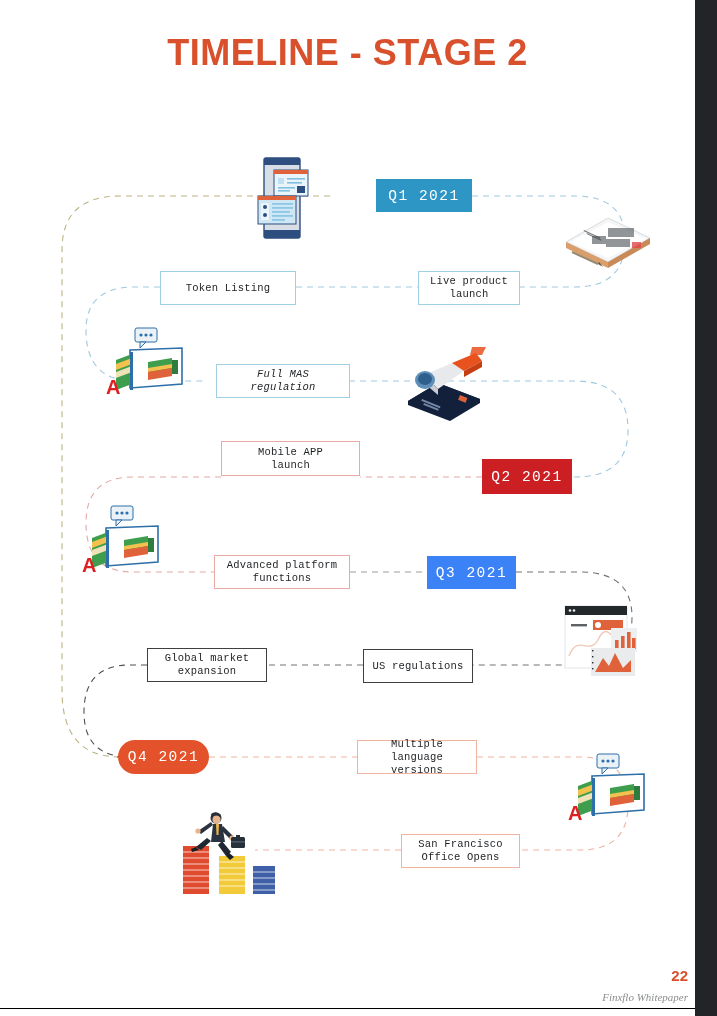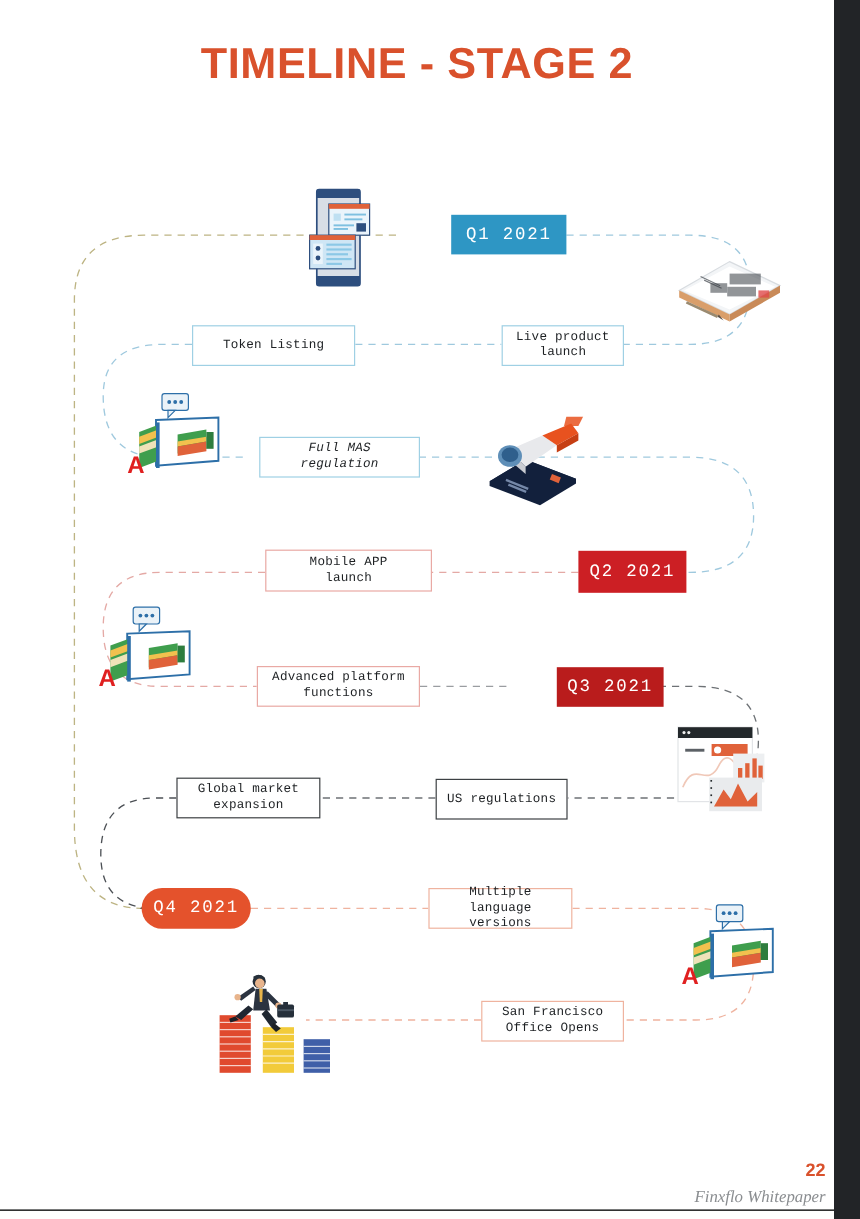--- a/index.html
+++ b/index.html
@@ -43,33 +43,33 @@
 
   
   .badge{
     position:absolute;box-sizing:border-box;
     display:flex;align-items:center;justify-content:center;
     font-family:"Liberation Mono",monospace;font-size:14.5px;letter-spacing:1.5px;
     color:#ffffff;
   }
   .badge.q1{background:#2E96C4;}
   .badge.q2{background:#CC1F24;}
-  .badge.q3{background:#b91c1c;margin-left:37px;}
+  .badge.q3{background:#3b82f6;}
   .badge.q4{background:#E4522C;border-radius:17px;}
 
   
   .ill{position:absolute;}
 
   
   .pg-num{
     position:absolute;right:26px;top:967px;font-size:15px;font-weight:bold;
     color:#D9512C;font-family:"Liberation Sans",sans-serif;
   }
   .pg-label{
-    position:absolute;right:26px;top:991px;font-size:14px;font-style:italic;
+    position:absolute;right:26px;top:991px;font-size:11px;font-style:italic;
     color:#8A8D90;font-family:"Liberation Serif",serif;
   }
 </style>
 </head>
 <body>
 
 <div class="page">
 
   <div class="title">TIMELINE - STAGE 2</div>
 
@@ -291,21 +291,21 @@
   <div class="badge q4" style="left:118px;top:740px;width:91px;height:34px;">Q4 2021</div>
 
   <div class="node blue" style="left:160px;top:271px;width:136px;height:32px;">Token Listing</div>
 
   <div class="node blue" style="left:418px;top:271px;width:102px;height:34px;">Live product
 launch</div>
 
   <div class="node blue" style="left:216px;top:364px;width:134px;height:34px;font-style:italic;">Full MAS
 regulation</div>
 
-  <div class="node pink" style="left:221px;top:458px;width:139px;height:35px;">Mobile APP
+  <div class="node pink" style="left:221px;top:441px;width:139px;height:35px;">Mobile APP
 launch</div>
 
   <div class="node dark" style="left:147px;top:648px;width:120px;height:34px;">Global market
 expansion</div>
 
   <div class="node pink" style="left:214px;top:555px;width:136px;height:34px;">Advanced platform
 functions</div>
 
   <div class="node dark" style="left:363px;top:649px;width:110px;height:33px;">US regulations</div>
 

